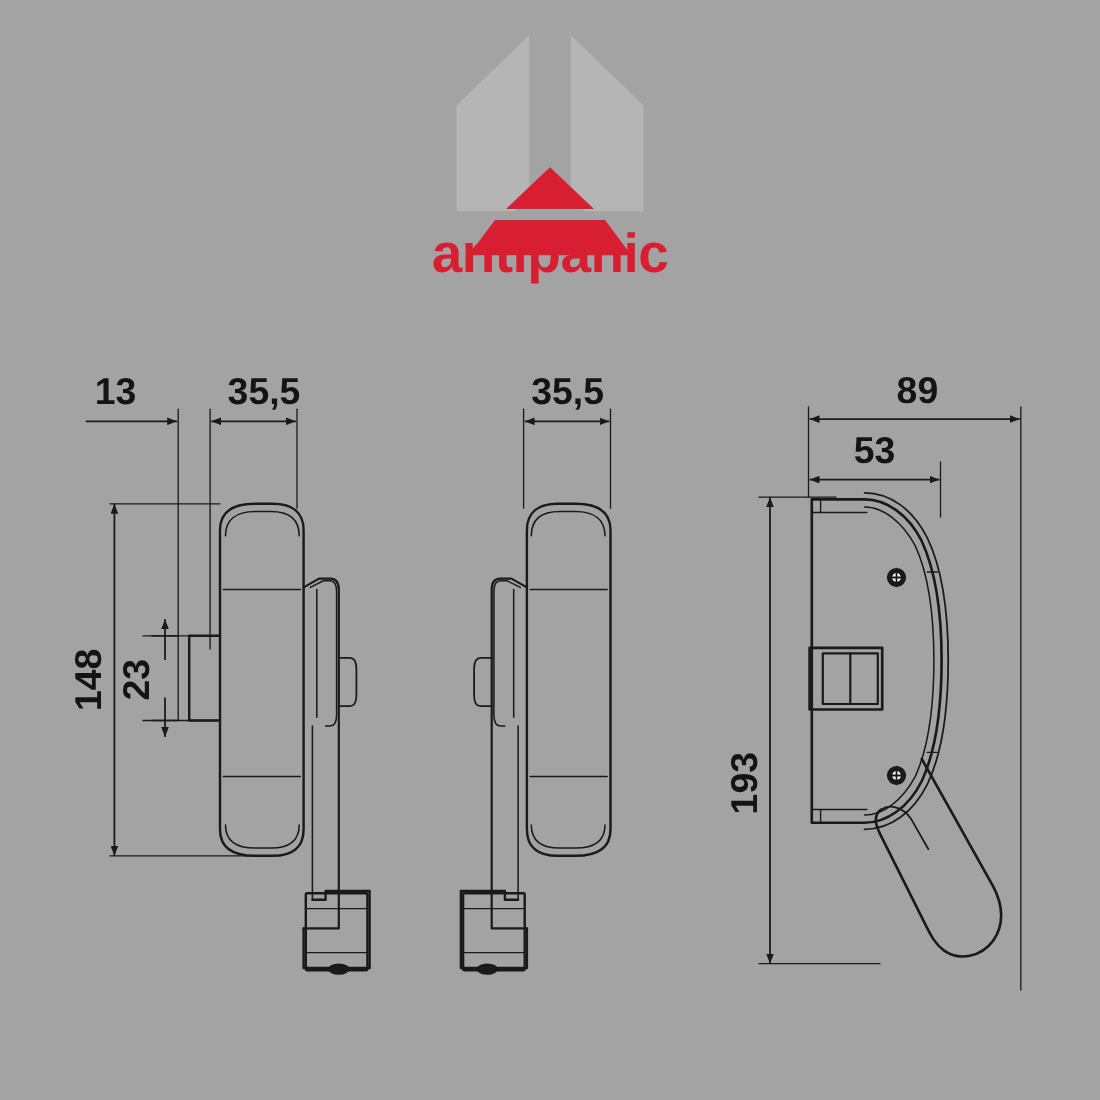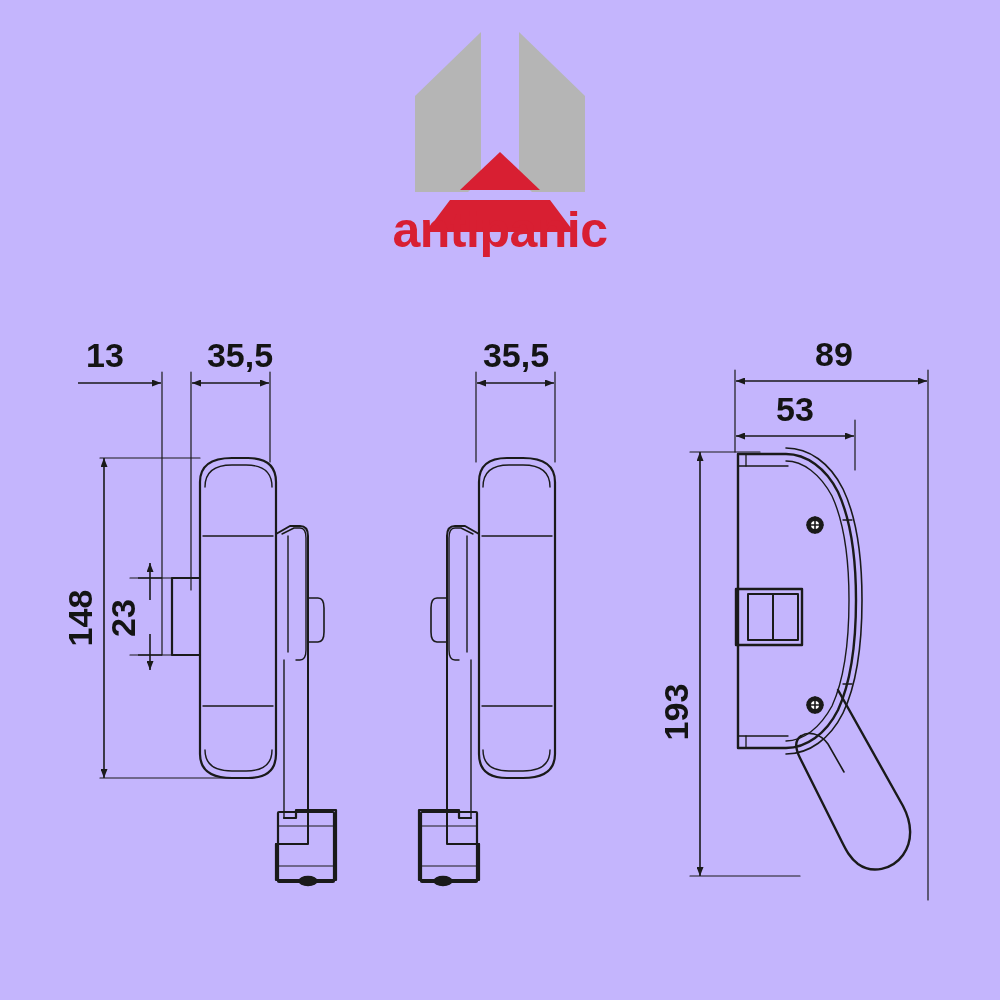--- a/index.html
+++ b/index.html
@@ -8,21 +8,21 @@
     padding: 0;
     background: #ffffff;
   }
   body {
     font-family: "Liberation Sans", sans-serif;
   }
   #page {
     position: relative;
     width: 1000px;
     height: 1000px;
-    background: #c4b5fd;
+    background: #a3a3a3;
     overflow: hidden;
   }
   #drawing-svg {
     position: absolute;
     left: 0;
     top: 0;
     width: 1000px;
     height: 1000px;
     display: block;
   }

